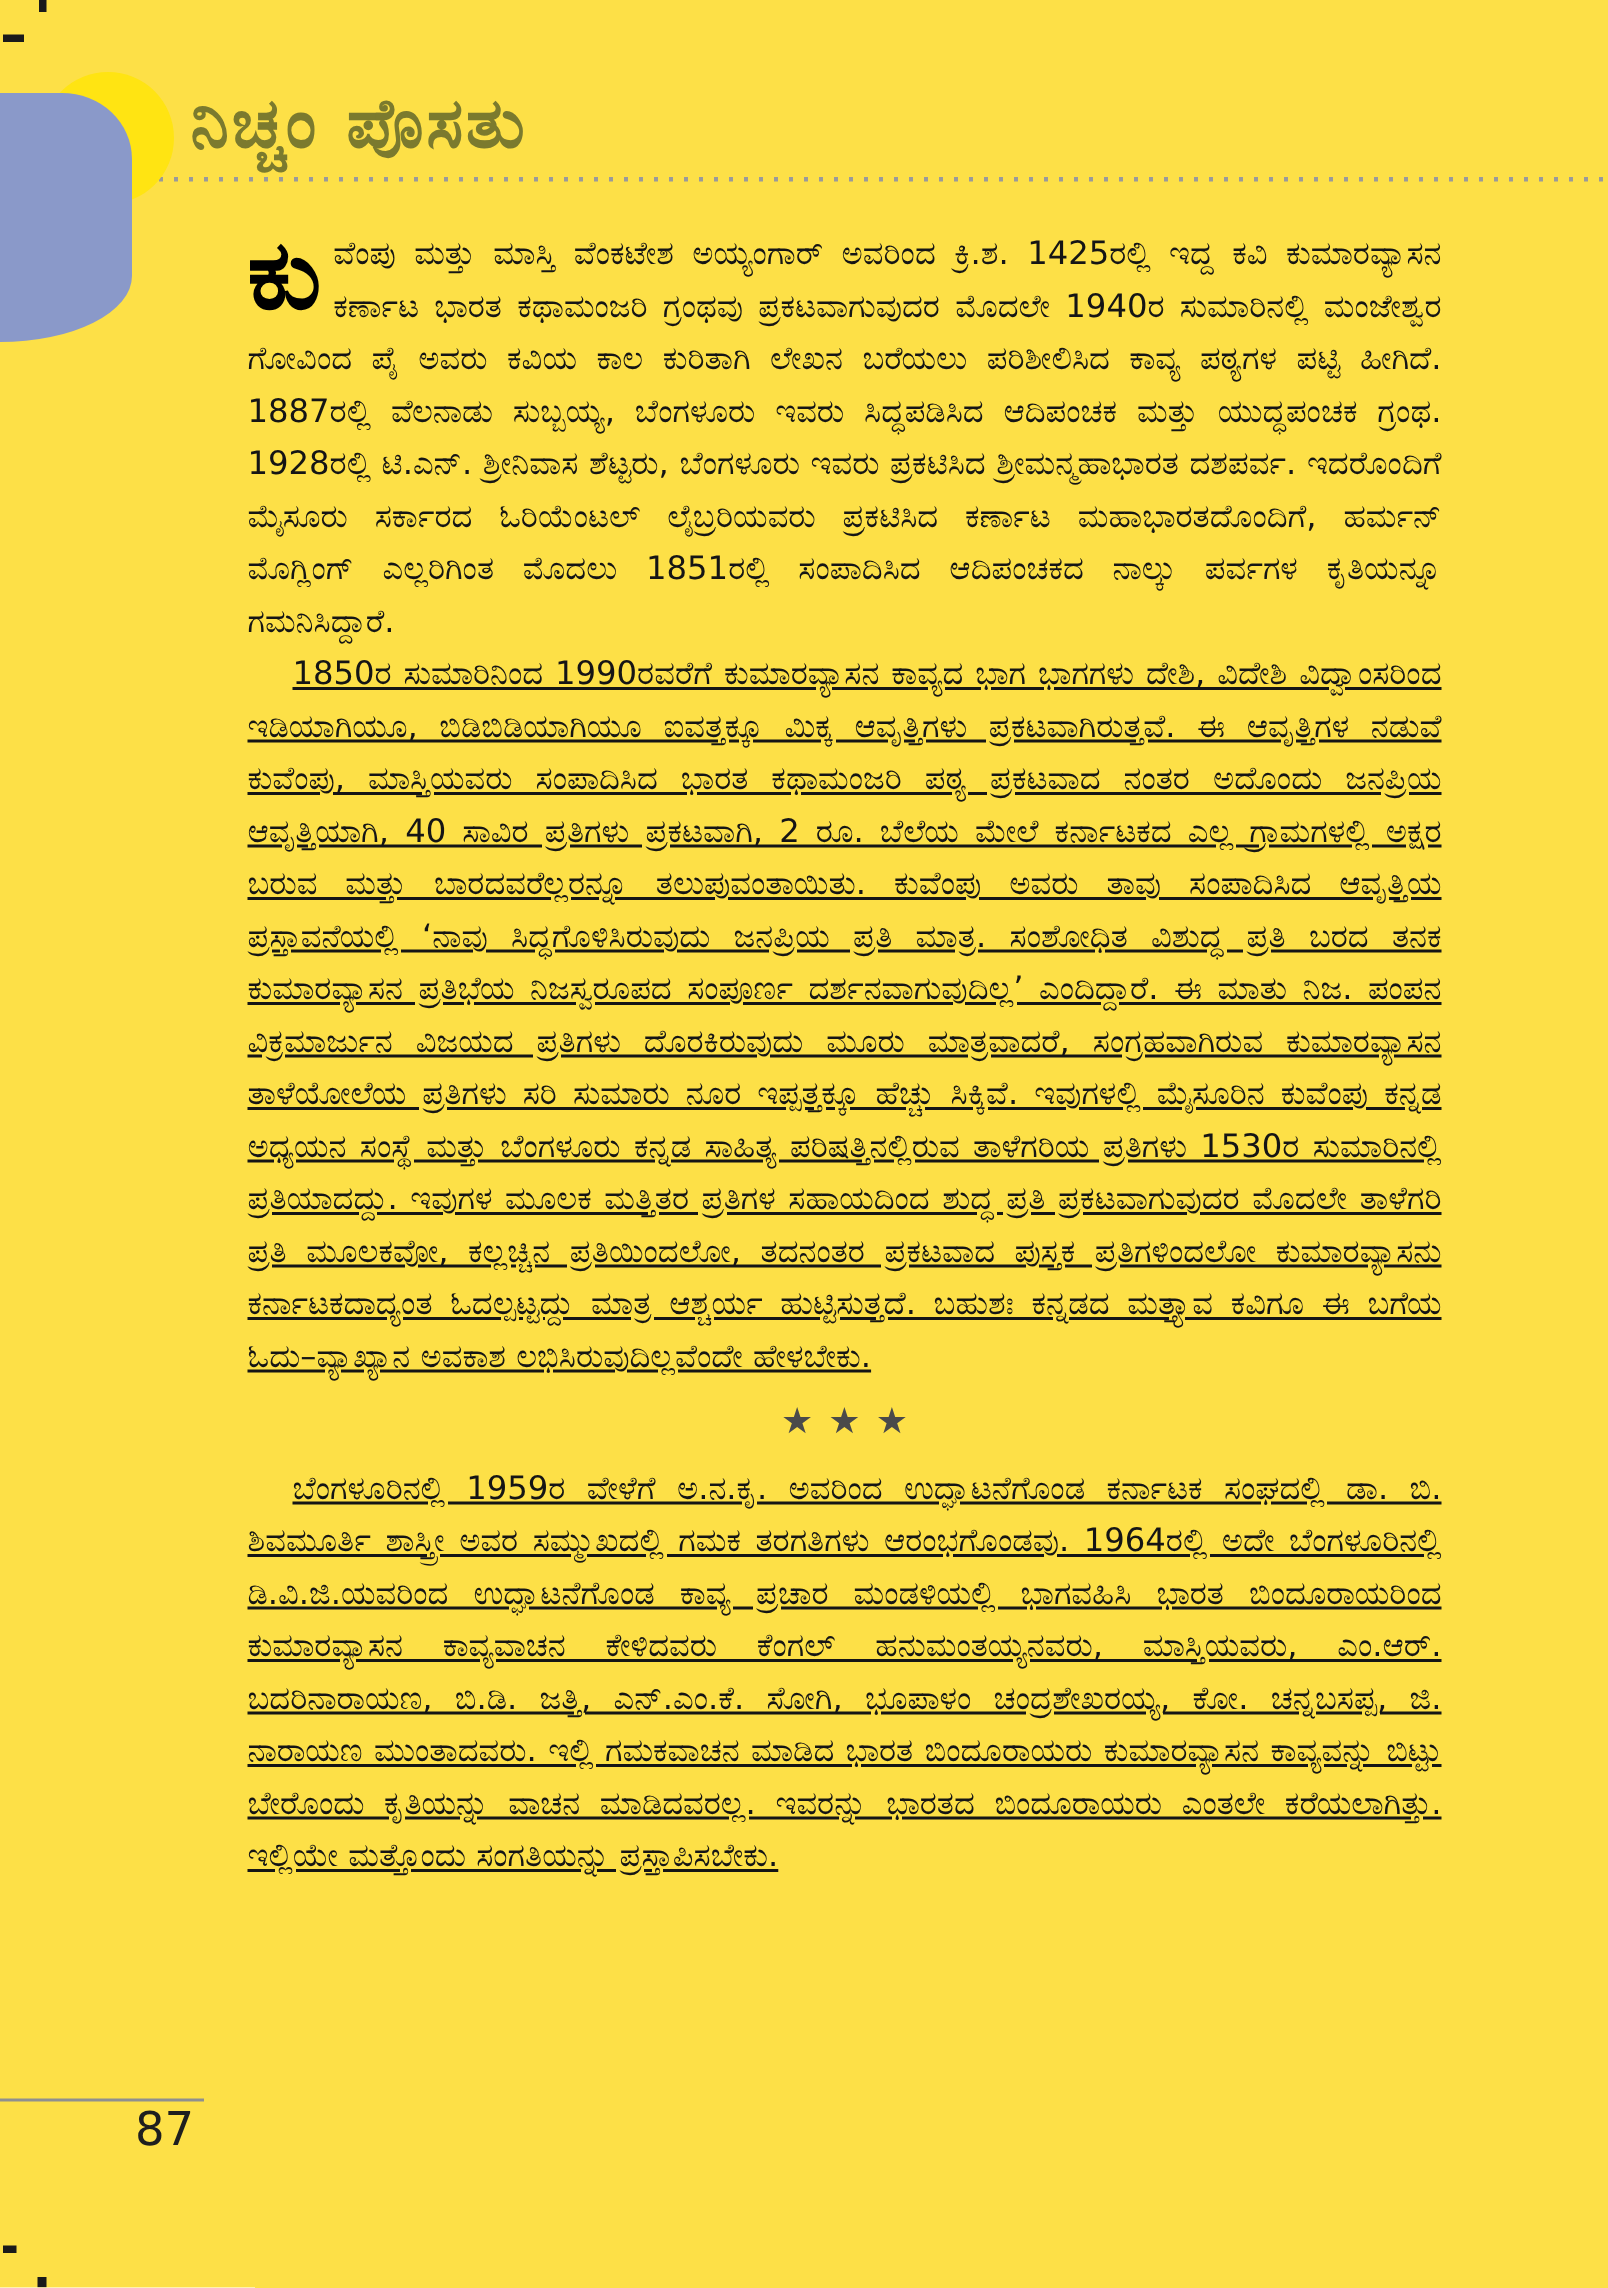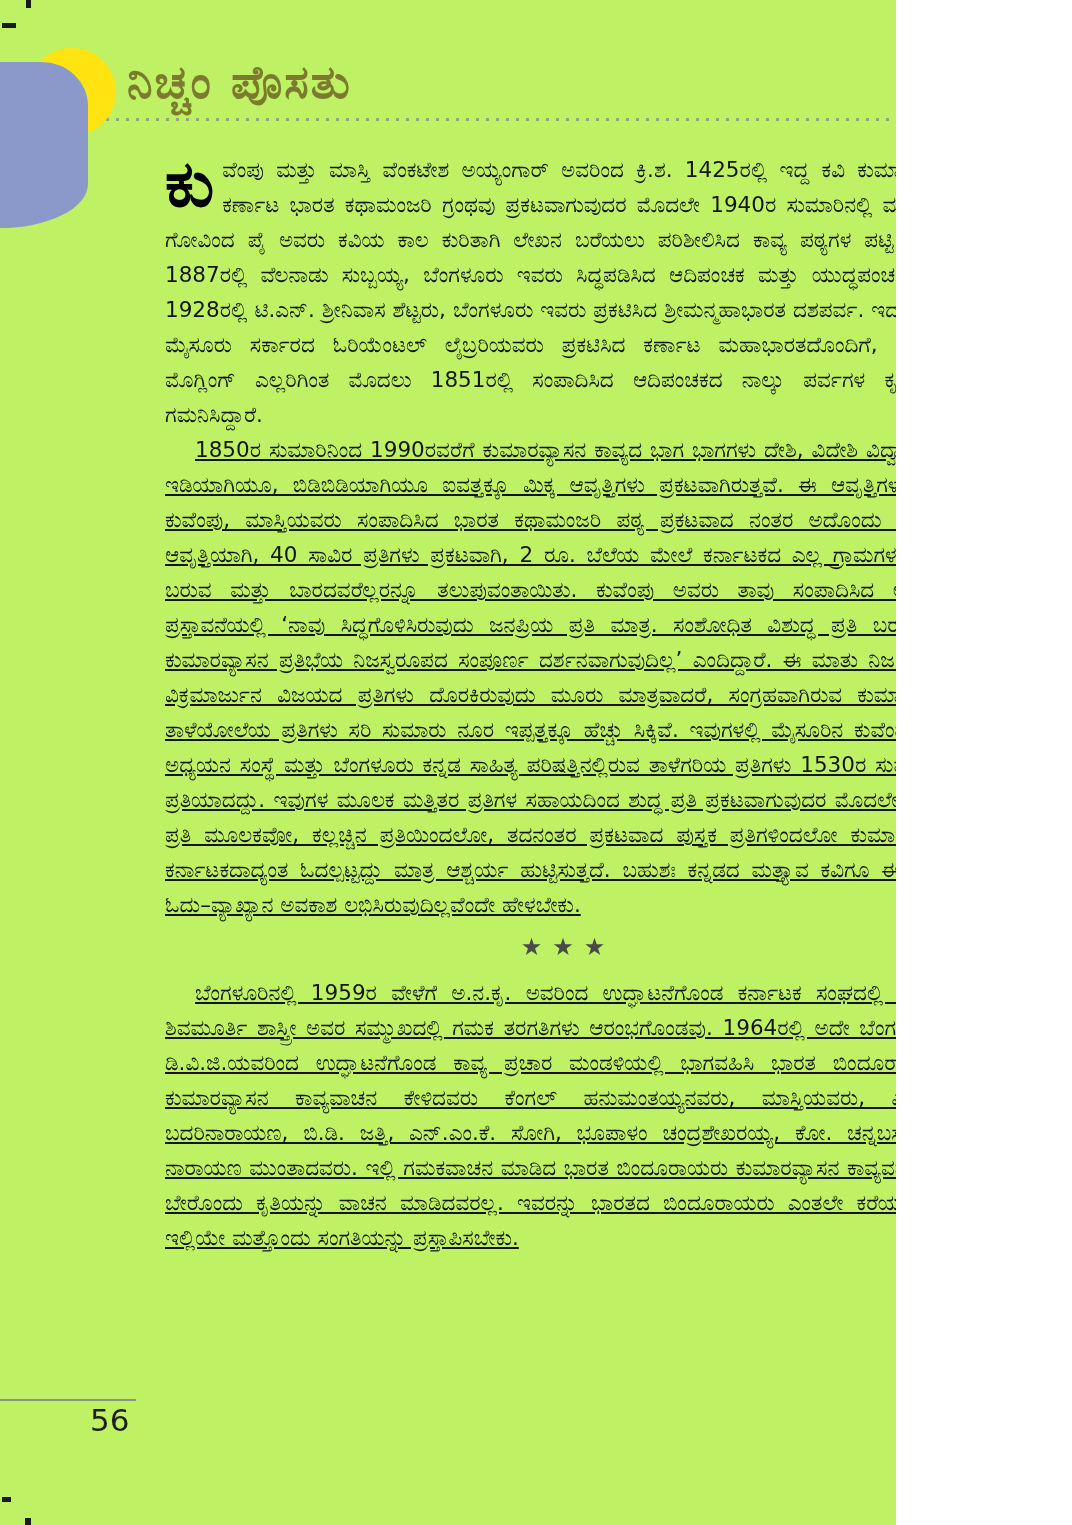--- a/index.html
+++ b/index.html
@@ -1,21 +1,21 @@
 <!DOCTYPE html>
 <html lang="kn"><head>
 <meta charset="utf-8">
 <style>
   * { margin:0; padding:0; box-sizing:border-box; }
   html,body { background:#ffffff; }
   body { font-family:"DejaVu Sans", sans-serif; }
   .page {
     position:relative;
-    width:896px; height:1525px;
-    background:#bef264;
+    width:1072px; height:1525px;
+    background:#fde047;
     overflow:hidden;
   }
   
   .mark { position:absolute; background:#1a1a1a; }
   .mark-tl-v { left:26px; top:0; width:5px; height:8px; }
   .mark-tl-h { left:2px; top:23px; width:14px; height:5px; }
   .mark-bl-h { left:2px; top:1497px; width:9px; height:5px; }
   .mark-bl-v { left:25px; top:1518px; width:6px; height:7px; }
 
   
@@ -100,16 +100,16 @@
 
   <main class="body-block">
     <p><span class="dropcap">ಕು</span><span>ವೆಂಪು ಮತ್ತು ಮಾಸ್ತಿ ವೆಂಕಟೇಶ ಅಯ್ಯಂಗಾರ್ ಅವರಿಂದ ಕ್ರಿ.ಶ. 1425ರಲ್ಲಿ ಇದ್ದ ಕವಿ ಕುಮಾರವ್ಯಾಸನ ಕರ್ಣಾಟ ಭಾರತ ಕಥಾಮಂಜರಿ ಗ್ರಂಥವು ಪ್ರಕಟವಾಗುವುದರ ಮೊದಲೇ 1940ರ ಸುಮಾರಿನಲ್ಲಿ ಮಂಜೇಶ್ವರ ಗೋವಿಂದ ಪೈ ಅವರು ಕವಿಯ ಕಾಲ ಕುರಿತಾಗಿ ಲೇಖನ ಬರೆಯಲು ಪರಿಶೀಲಿಸಿದ ಕಾವ್ಯ ಪಠ್ಯಗಳ ಪಟ್ಟಿ ಹೀಗಿದೆ. 1887ರಲ್ಲಿ ವೆಲನಾಡು ಸುಬ್ಬಯ್ಯ, ಬೆಂಗಳೂರು ಇವರು ಸಿದ್ಧಪಡಿಸಿದ ಆದಿಪಂಚಕ ಮತ್ತು ಯುದ್ಧಪಂಚಕ ಗ್ರಂಥ. 1928ರಲ್ಲಿ ಟಿ.ಎನ್. ಶ್ರೀನಿವಾಸ ಶೆಟ್ಟರು, ಬೆಂಗಳೂರು ಇವರು ಪ್ರಕಟಿಸಿದ ಶ್ರೀಮನ್ಮಹಾಭಾರತ ದಶಪರ್ವ. ಇದರೊಂದಿಗೆ ಮೈಸೂರು ಸರ್ಕಾರದ ಓರಿಯೆಂಟಲ್ ಲೈಬ್ರರಿಯವರು ಪ್ರಕಟಿಸಿದ ಕರ್ಣಾಟ ಮಹಾಭಾರತದೊಂದಿಗೆ, ಹರ್ಮನ್ ಮೊಗ್ಲಿಂಗ್ ಎಲ್ಲರಿಗಿಂತ ಮೊದಲು 1851ರಲ್ಲಿ ಸಂಪಾದಿಸಿದ ಆದಿಪಂಚಕದ ನಾಲ್ಕು ಪರ್ವಗಳ ಕೃತಿಯನ್ನೂ ಗಮನಿಸಿದ್ದಾರೆ.</span></p>
     <p class="indent">1850ರ ಸುಮಾರಿನಿಂದ 1990ರವರೆಗೆ ಕುಮಾರವ್ಯಾಸನ ಕಾವ್ಯದ ಭಾಗ ಭಾಗಗಳು ದೇಶಿ, ವಿದೇಶಿ ವಿದ್ವಾಂಸರಿಂದ ಇಡಿಯಾಗಿಯೂ, ಬಿಡಿಬಿಡಿಯಾಗಿಯೂ ಐವತ್ತಕ್ಕೂ ಮಿಕ್ಕ ಆವೃತ್ತಿಗಳು ಪ್ರಕಟವಾಗಿರುತ್ತವೆ. ಈ ಆವೃತ್ತಿಗಳ ನಡುವೆ ಕುವೆಂಪು, ಮಾಸ್ತಿಯವರು ಸಂಪಾದಿಸಿದ ಭಾರತ ಕಥಾಮಂಜರಿ ಪಠ್ಯ ಪ್ರಕಟವಾದ ನಂತರ ಅದೊಂದು ಜನಪ್ರಿಯ ಆವೃತ್ತಿಯಾಗಿ, 40 ಸಾವಿರ ಪ್ರತಿಗಳು ಪ್ರಕಟವಾಗಿ, 2 ರೂ. ಬೆಲೆಯ ಮೇಲೆ ಕರ್ನಾಟಕದ ಎಲ್ಲ ಗ್ರಾಮಗಳಲ್ಲಿ ಅಕ್ಷರ ಬರುವ ಮತ್ತು ಬಾರದವರೆಲ್ಲರನ್ನೂ ತಲುಪುವಂತಾಯಿತು. ಕುವೆಂಪು ಅವರು ತಾವು ಸಂಪಾದಿಸಿದ ಆವೃತ್ತಿಯ ಪ್ರಸ್ತಾವನೆಯಲ್ಲಿ ‘ನಾವು ಸಿದ್ಧಗೊಳಿಸಿರುವುದು ಜನಪ್ರಿಯ ಪ್ರತಿ ಮಾತ್ರ. ಸಂಶೋಧಿತ ವಿಶುದ್ಧ ಪ್ರತಿ ಬರದ ತನಕ ಕುಮಾರವ್ಯಾಸನ ಪ್ರತಿಭೆಯ ನಿಜಸ್ವರೂಪದ ಸಂಪೂರ್ಣ ದರ್ಶನವಾಗುವುದಿಲ್ಲ’ ಎಂದಿದ್ದಾರೆ. ಈ ಮಾತು ನಿಜ. ಪಂಪನ ವಿಕ್ರಮಾರ್ಜುನ ವಿಜಯದ ಪ್ರತಿಗಳು ದೊರಕಿರುವುದು ಮೂರು ಮಾತ್ರವಾದರೆ, ಸಂಗ್ರಹವಾಗಿರುವ ಕುಮಾರವ್ಯಾಸನ ತಾಳೆಯೋಲೆಯ ಪ್ರತಿಗಳು ಸರಿ ಸುಮಾರು ನೂರ ಇಪ್ಪತ್ತಕ್ಕೂ ಹೆಚ್ಚು ಸಿಕ್ಕಿವೆ. ಇವುಗಳಲ್ಲಿ ಮೈಸೂರಿನ ಕುವೆಂಪು ಕನ್ನಡ ಅಧ್ಯಯನ ಸಂಸ್ಥೆ ಮತ್ತು ಬೆಂಗಳೂರು ಕನ್ನಡ ಸಾಹಿತ್ಯ ಪರಿಷತ್ತಿನಲ್ಲಿರುವ ತಾಳೆಗರಿಯ ಪ್ರತಿಗಳು 1530ರ ಸುಮಾರಿನಲ್ಲಿ ಪ್ರತಿಯಾದದ್ದು. ಇವುಗಳ ಮೂಲಕ ಮತ್ತಿತರ ಪ್ರತಿಗಳ ಸಹಾಯದಿಂದ ಶುದ್ಧ ಪ್ರತಿ ಪ್ರಕಟವಾಗುವುದರ ಮೊದಲೇ ತಾಳೆಗರಿ ಪ್ರತಿ ಮೂಲಕವೋ, ಕಲ್ಲಚ್ಚಿನ ಪ್ರತಿಯಿಂದಲೋ, ತದನಂತರ ಪ್ರಕಟವಾದ ಪುಸ್ತಕ ಪ್ರತಿಗಳಿಂದಲೋ ಕುಮಾರವ್ಯಾಸನು ಕರ್ನಾಟಕದಾದ್ಯಂತ ಓದಲ್ಪಟ್ಟದ್ದು ಮಾತ್ರ ಆಶ್ಚರ್ಯ ಹುಟ್ಟಿಸುತ್ತದೆ. ಬಹುಶಃ ಕನ್ನಡದ ಮತ್ತ್ಯಾವ ಕವಿಗೂ ಈ ಬಗೆಯ ಓದು–ವ್ಯಾಖ್ಯಾನ ಅವಕಾಶ ಲಭಿಸಿರುವುದಿಲ್ಲವೆಂದೇ ಹೇಳಬೇಕು.</p>
     <div class="stars">★★★</div>
     <p class="indent">ಬೆಂಗಳೂರಿನಲ್ಲಿ 1959ರ ವೇಳೆಗೆ ಅ.ನ.ಕೃ. ಅವರಿಂದ ಉದ್ಘಾಟನೆಗೊಂಡ ಕರ್ನಾಟಕ ಸಂಘದಲ್ಲಿ ಡಾ. ಬಿ. ಶಿವಮೂರ್ತಿ ಶಾಸ್ತ್ರೀ ಅವರ ಸಮ್ಮುಖದಲ್ಲಿ ಗಮಕ ತರಗತಿಗಳು ಆರಂಭಗೊಂಡವು. 1964ರಲ್ಲಿ ಅದೇ ಬೆಂಗಳೂರಿನಲ್ಲಿ ಡಿ.ವಿ.ಜಿ.ಯವರಿಂದ ಉದ್ಘಾಟನೆಗೊಂಡ ಕಾವ್ಯ ಪ್ರಚಾರ ಮಂಡಳಿಯಲ್ಲಿ ಭಾಗವಹಿಸಿ ಭಾರತ ಬಿಂದೂರಾಯರಿಂದ ಕುಮಾರವ್ಯಾಸನ ಕಾವ್ಯವಾಚನ ಕೇಳಿದವರು ಕೆಂಗಲ್ ಹನುಮಂತಯ್ಯನವರು, ಮಾಸ್ತಿಯವರು, ಎಂ.ಆರ್. ಬದರಿನಾರಾಯಣ, ಬಿ.ಡಿ. ಜತ್ತಿ, ಎನ್.ಎಂ.ಕೆ. ಸೋಗಿ, ಭೂಪಾಳಂ ಚಂದ್ರಶೇಖರಯ್ಯ, ಕೋ. ಚನ್ನಬಸಪ್ಪ, ಜಿ. ನಾರಾಯಣ ಮುಂತಾದವರು. ಇಲ್ಲಿ ಗಮಕವಾಚನ ಮಾಡಿದ ಭಾರತ ಬಿಂದೂರಾಯರು ಕುಮಾರವ್ಯಾಸನ ಕಾವ್ಯವನ್ನು ಬಿಟ್ಟು ಬೇರೊಂದು ಕೃತಿಯನ್ನು ವಾಚನ ಮಾಡಿದವರಲ್ಲ. ಇವರನ್ನು ಭಾರತದ ಬಿಂದೂರಾಯರು ಎಂತಲೇ ಕರೆಯಲಾಗಿತ್ತು. ಇಲ್ಲಿಯೇ ಮತ್ತೊಂದು ಸಂಗತಿಯನ್ನು ಪ್ರಸ್ತಾಪಿಸಬೇಕು.</p>
   </main>
 
   <footer>
     <div class="footer-rule"></div>
-    <div class="page-number">56</div>
+    <div class="page-number">87</div>
   </footer>
 
 </div>
 
 </body></html>

